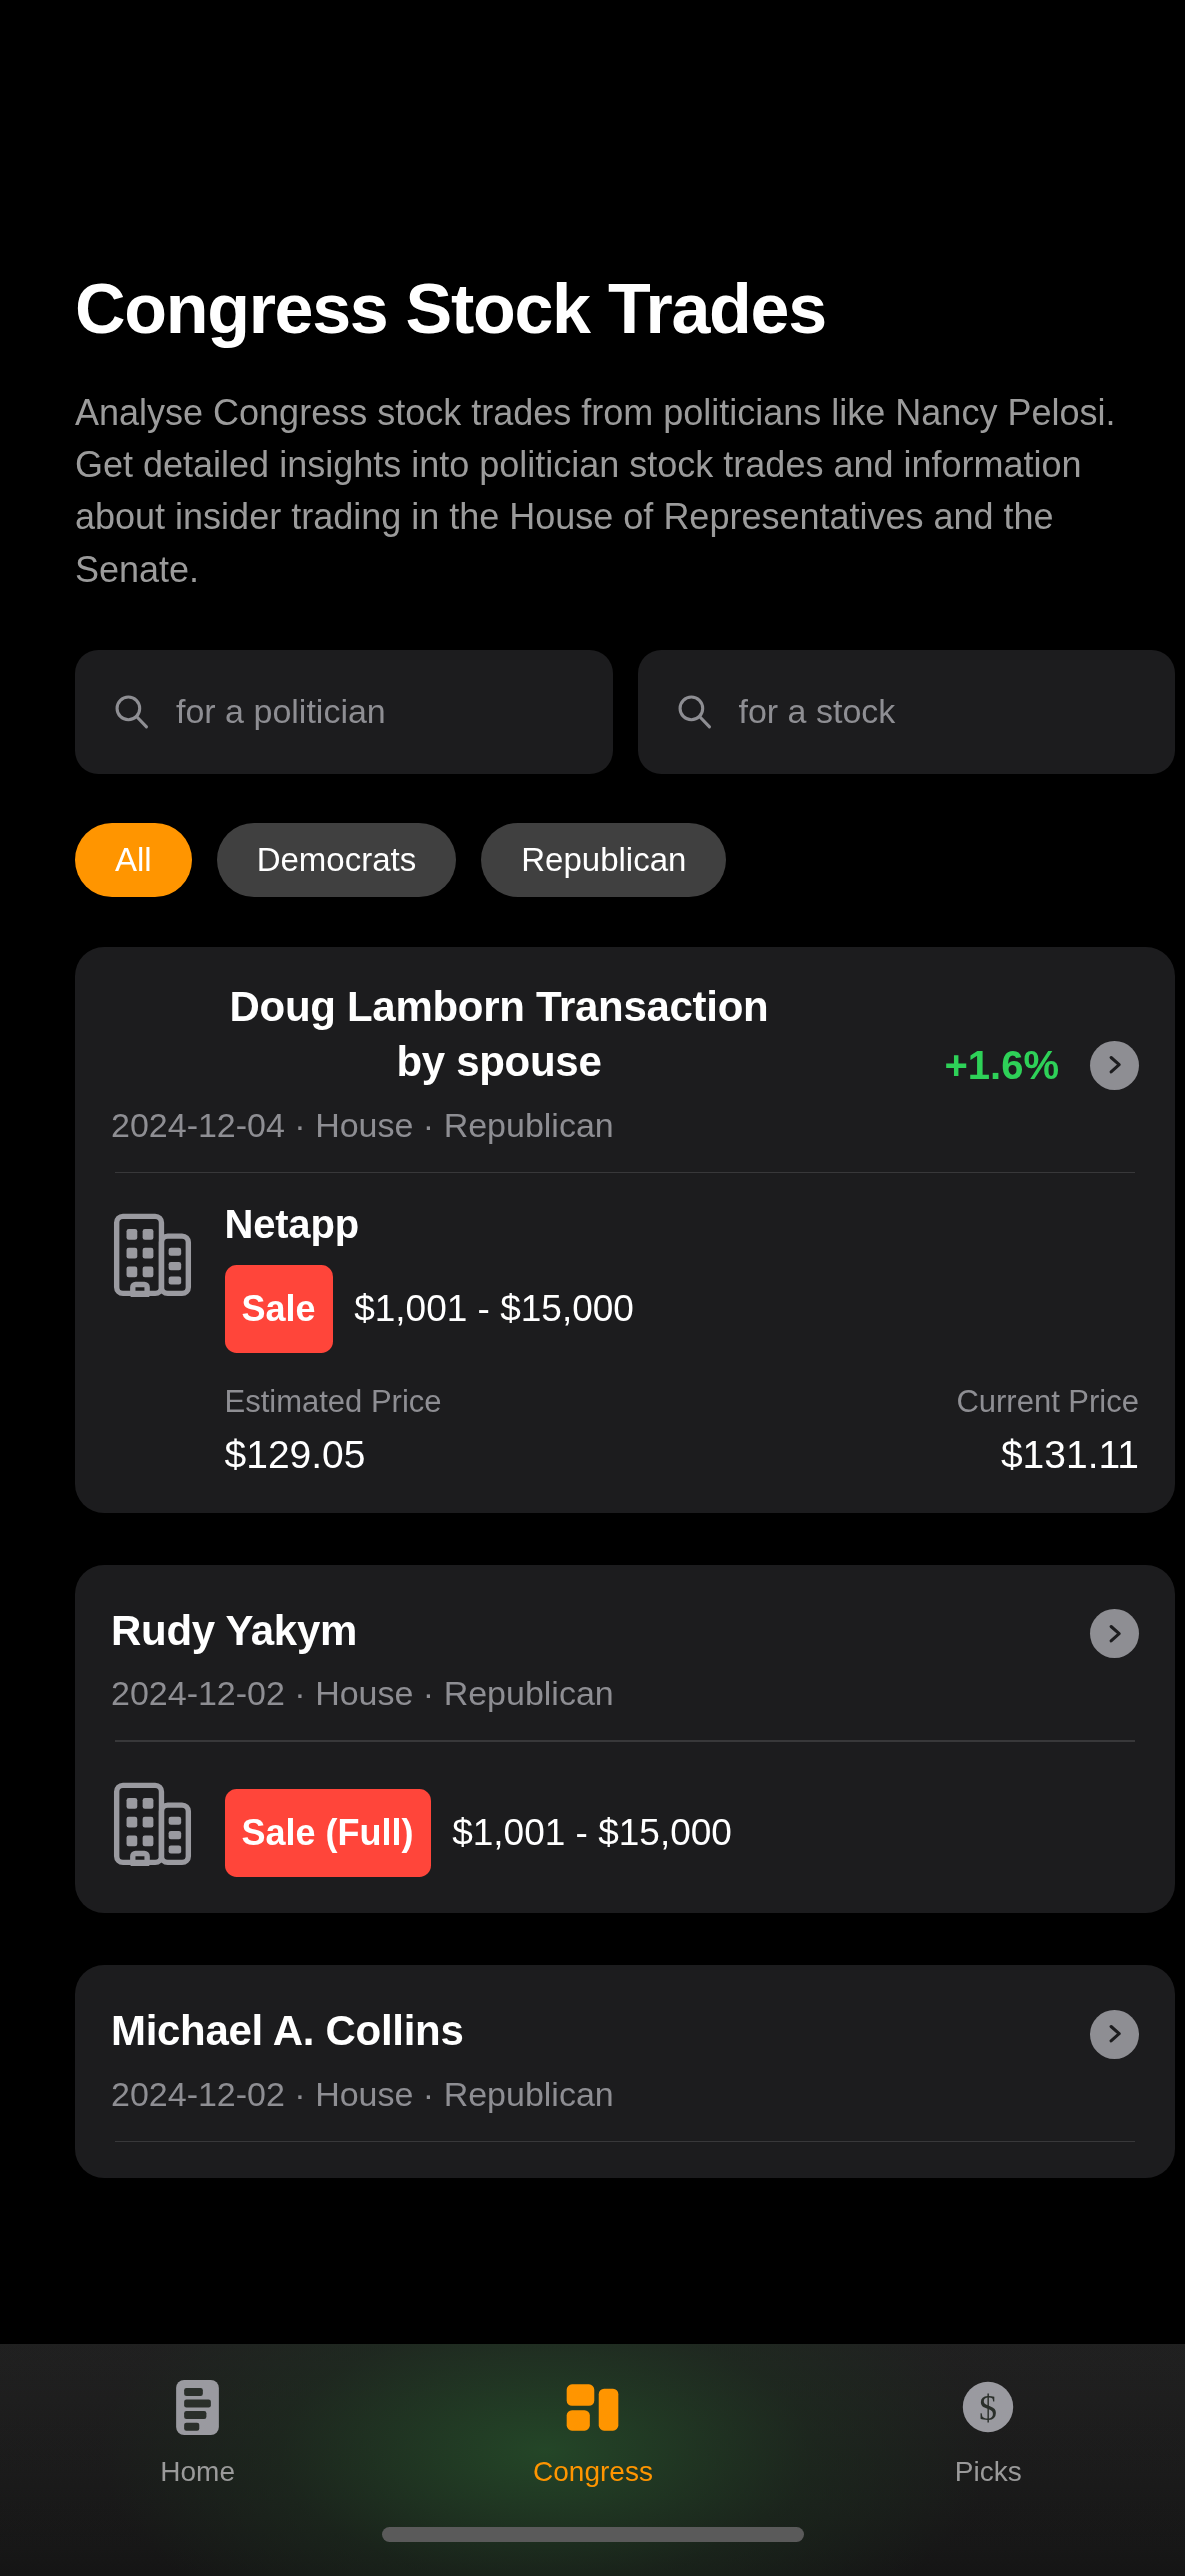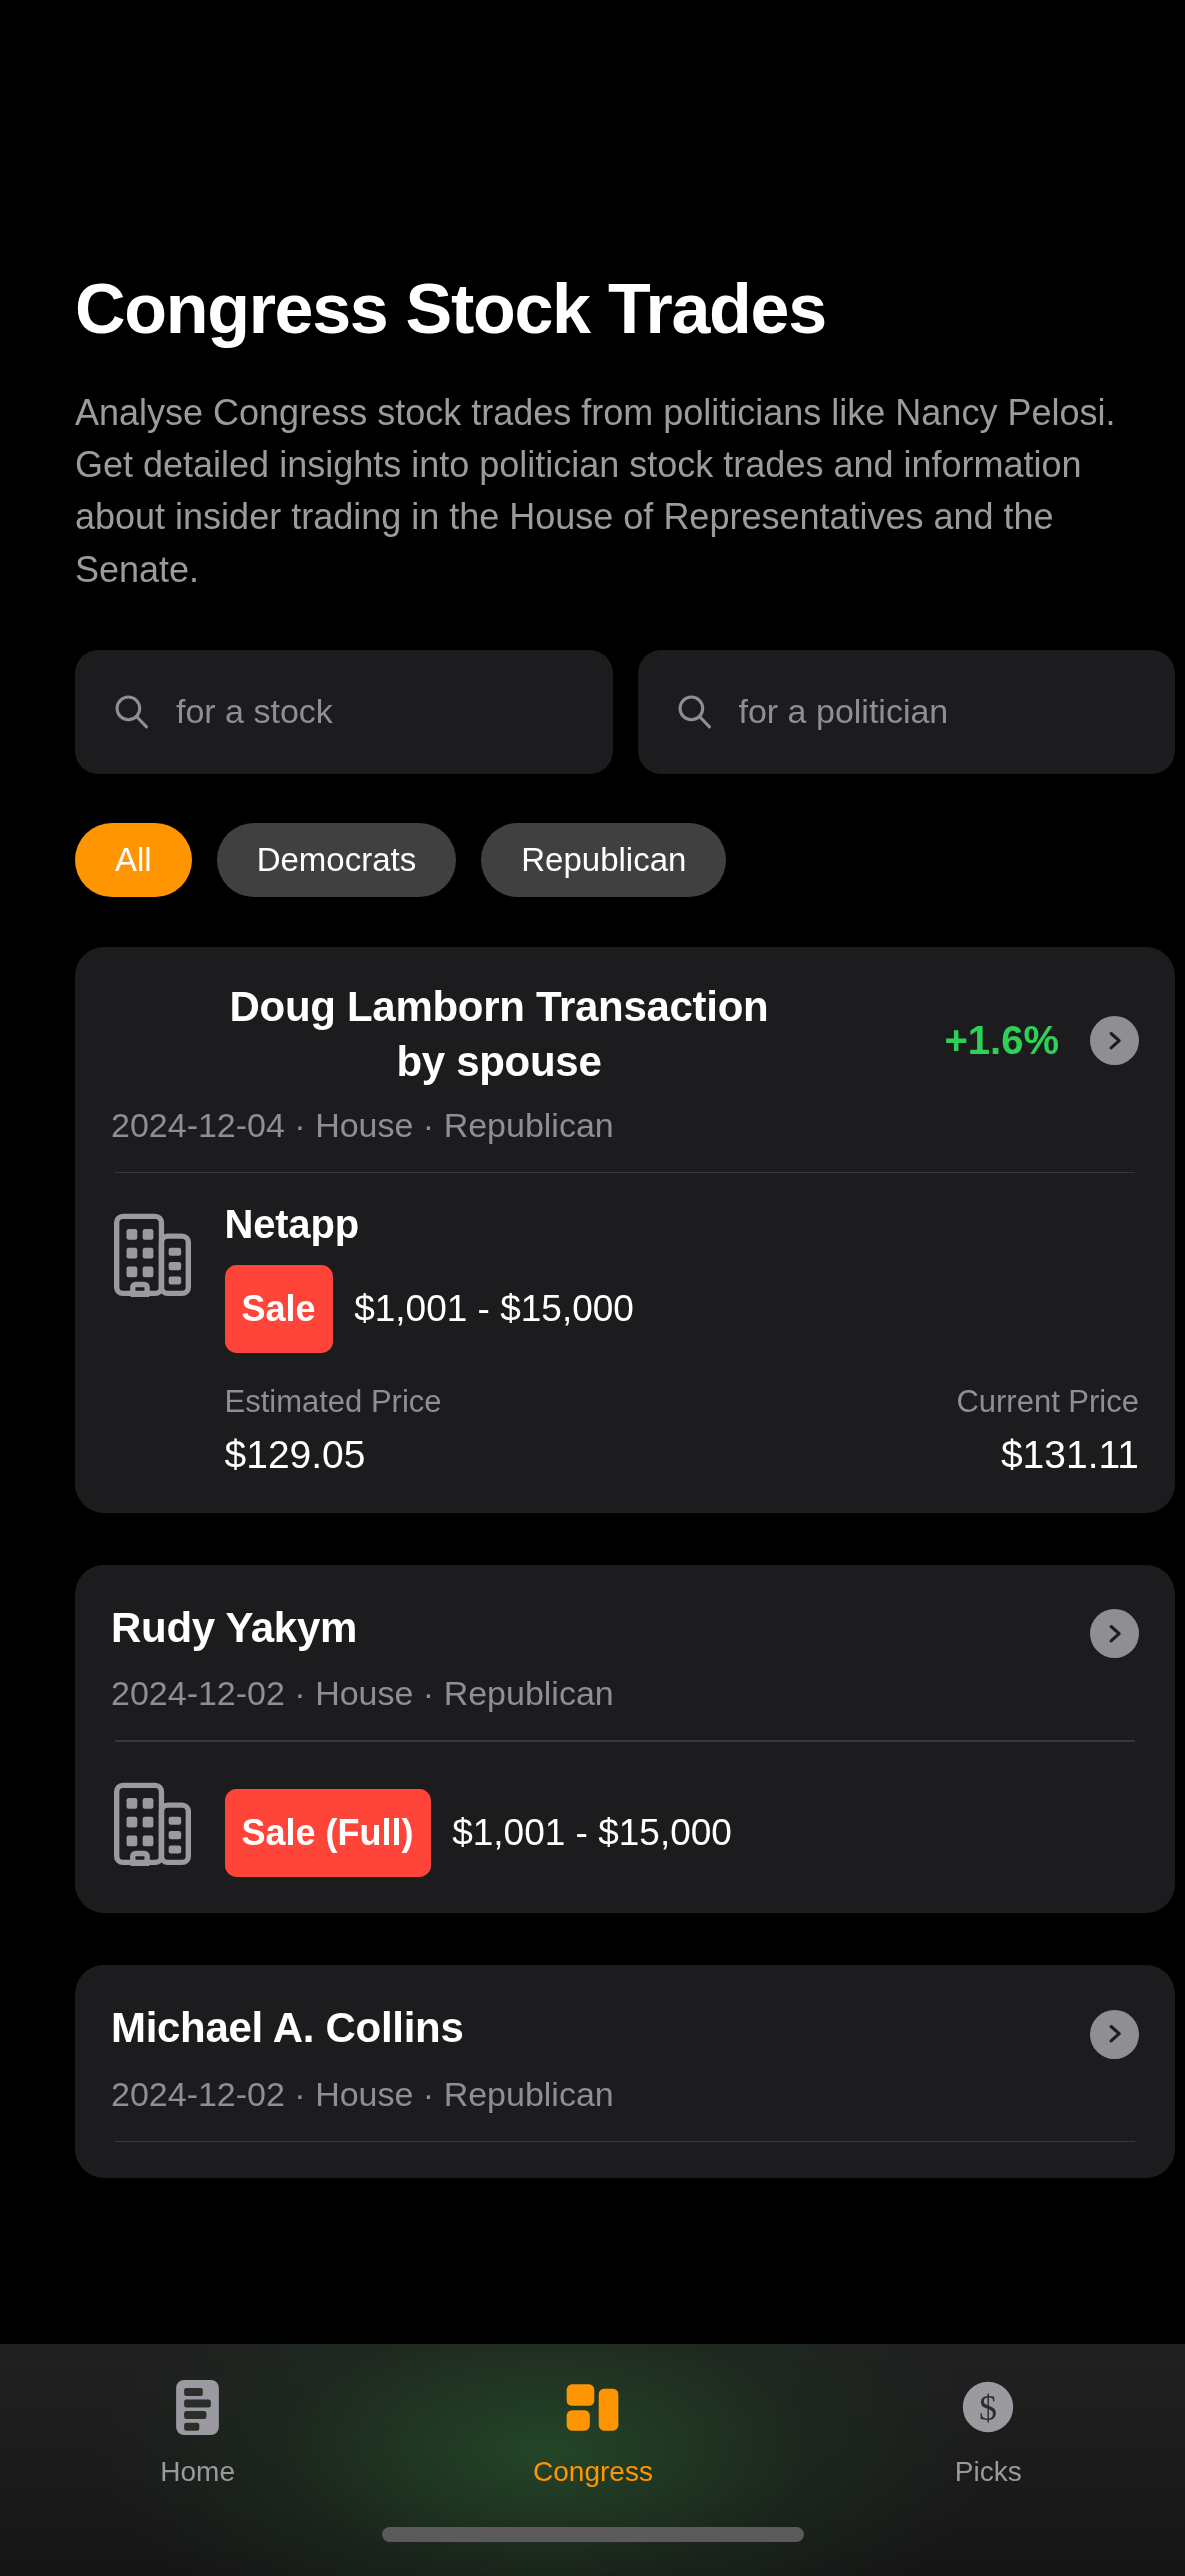--- a/index.html
+++ b/index.html
@@ -145,21 +145,21 @@
   
   #cards { margin: 50px 43px 0 43px; }
   .trade-card {
     background: #1c1c1e;
     border-radius: 29px;
     padding: 32px 36px 36px 36px;
     margin-bottom: 52px;
   }
   .card-top {
     display: flex;
-    align-items: center;
+    align-items: flex-end;
     justify-content: space-between;
     gap: 21.6px;
   }
   .card-name {
     font-size: 42px;
     font-weight: 700;
     color: #ffffff;
     line-height: 1.32;
     flex: 1;
     letter-spacing: -0.3px;
@@ -307,28 +307,28 @@
     <h1 id="page-title">Congress Stock Trades</h1>
 
     <p id="page-desc">Analyse Congress stock trades from politicians like Nancy Pelosi. Get detailed insights into politician stock trades and information about insider trading in the House of Representatives and the Senate.</p>
 
     <div id="search-row">
       <div class="search-field">
         <svg class="search-icon" viewBox="0 0 42 42">
           <circle cx="17" cy="17" r="12.5" fill="none" stroke="#8e8e93" stroke-width="3.4"></circle>
           <line x1="26" y1="26" x2="37" y2="37.5" stroke="#8e8e93" stroke-width="3.4" stroke-linecap="round"></line>
         </svg>
-        <span class="search-placeholder">for a stock</span>
+        <span class="search-placeholder">for a politician</span>
       </div>
       <div class="search-field">
         <svg class="search-icon" viewBox="0 0 42 42">
           <circle cx="17" cy="17" r="12.5" fill="none" stroke="#8e8e93" stroke-width="3.4"></circle>
           <line x1="26" y1="26" x2="37" y2="37.5" stroke="#8e8e93" stroke-width="3.4" stroke-linecap="round"></line>
         </svg>
-        <span class="search-placeholder">for a politician</span>
+        <span class="search-placeholder">for a stock</span>
       </div>
     </div>
 
     <div id="filters">
       <div class="pill active">
         <span>All</span>
       </div>
       <div class="pill">
         <span>Democrats</span>
       </div>

